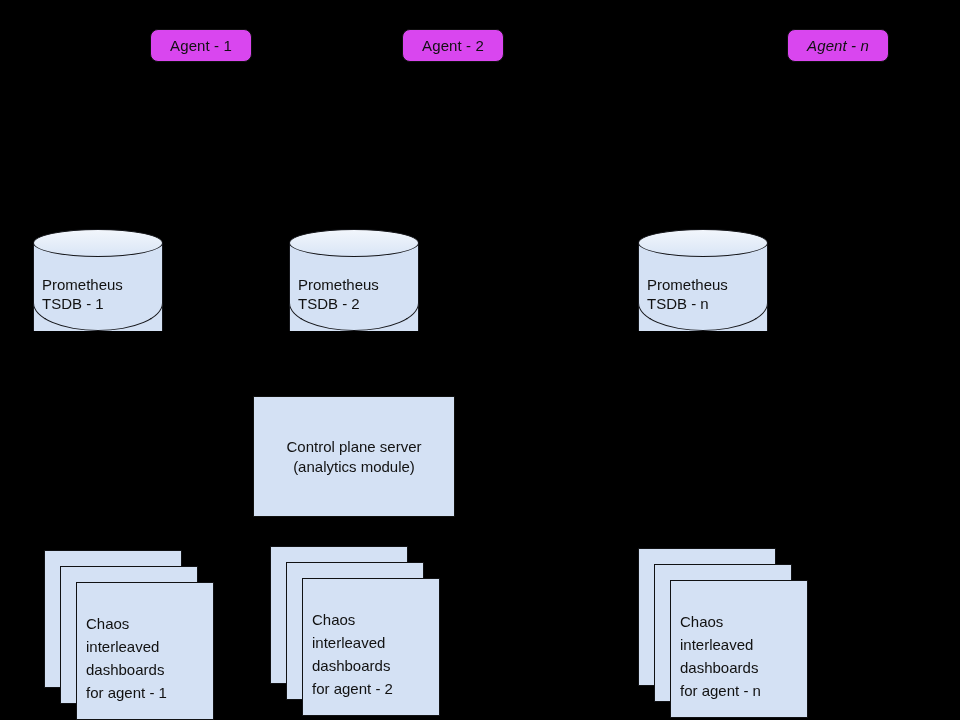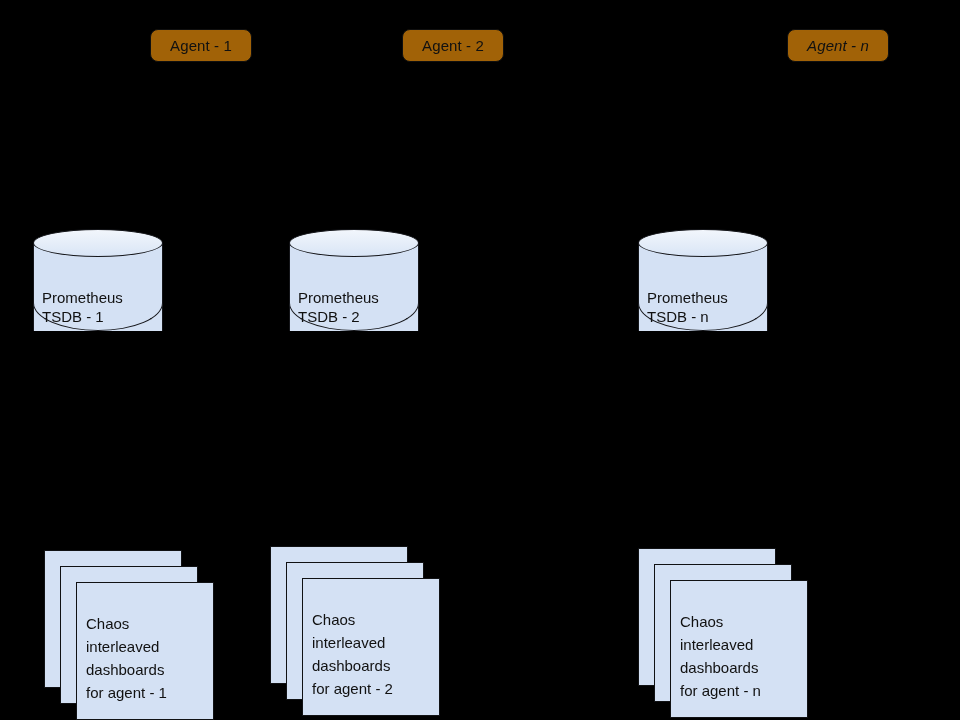--- a/index.html
+++ b/index.html
@@ -21,21 +21,21 @@
     width: 960px;
     height: 720px;
     background: #000000;
   }
   .node {
     position: absolute;
     box-sizing: border-box;
   }
   
   .agent-box {
-    background: #a16207;
+    background: #d946ef;
     border: 1px solid #0f0f0f;
     border-radius: 8px;
     display: flex;
     align-items: center;
     justify-content: center;
     font-size: 15px;
     line-height: 1;
     color: #111111;
     letter-spacing: 0.1px;
   }
@@ -74,21 +74,21 @@
     width: 130px;
     height: 28px;
     border: 1px solid #15161a;
     border-radius: 50%;
     background: linear-gradient(to bottom, #f2f6fc 0%, #e3ecf8 60%, #d9e5f6 100%);
     box-sizing: border-box;
   }
   .cyl-label {
     position: absolute;
     left: 9px;
-    top: 59px;
+    top: 46px;
     width: 120px;
     font-size: 15px;
     line-height: 19px;
     color: #111111;
     text-align: left;
     white-space: pre-line;
   }
   
   .rect-box {
     background: #d4e1f4;
@@ -203,20 +203,24 @@
   </div>
 
   <div class="node cylinder" style="left:638px; top:229px;">
     <div class="cyl-body"></div>
     <div class="cyl-bottom"></div>
     <div class="cyl-top"></div>
     <div class="cyl-label">Prometheus
 TSDB - n</div>
   </div>
 
+  <div class="node rect-box" style="left:253px; top:396px; width:202px; height:121px;">
+    <span>Control plane server
+(analytics module)</span>
+  </div>
 
   <div class="stack" style="left:44px; top:550px;">
     <div class="sheet s1"></div>
     <div class="sheet s2"></div>
     <div class="sheet s3"></div>
     <div class="stack-label">Chaos
 interleaved
 dashboards
 for agent - 1</div>
   </div>

